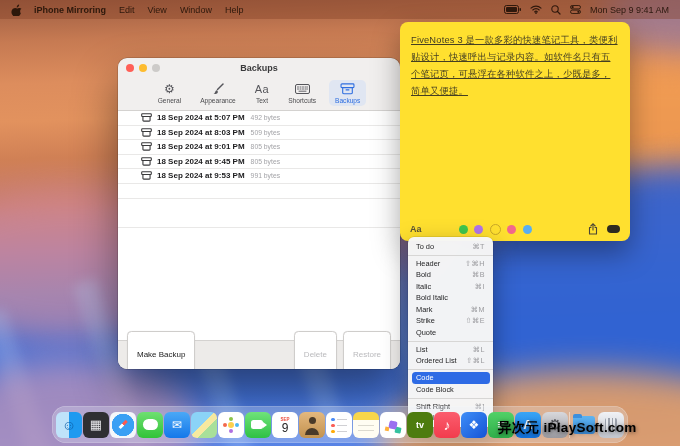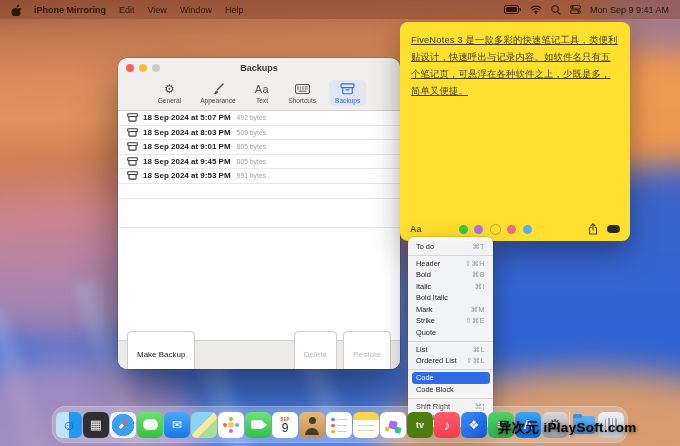--- a/index.html
+++ b/index.html
@@ -41,21 +41,21 @@
   .win-title { position:absolute; left:0; right:0; text-align:center; font-size:9px; font-weight:bold; color:#3a3a3c; }
   .toolbar { height:34px; flex:0 0 auto; display:flex; justify-content:center; align-items:center; gap:7px;
     border-bottom:.5px solid #d4d2d0; padding-bottom:2px; }
   .tab { display:flex; flex-direction:column; align-items:center; padding:2px 6px; border-radius:5px; color:#55555a; }
   .tab .t-ico { height:14px; display:flex; align-items:center; justify-content:center; font-size:12px; line-height:14px; }
   .tab .t-ico svg { display:block; }
   .tab .t-label { font-size:6.6px; margin-top:1px; color:#4c4c4f; }
   .tab.selected { background:#e0e6f2; }
   .tab.selected .t-label, .tab.selected .t-ico { color:#2e6ee0; }
   .list { flex:1 1 auto; background:#ffffff; display:flex; flex-direction:column; }
-  .row { height:14.5px; flex:0 0 auto; display:flex; align-items:center; padding-left:9px; border-bottom:.5px solid #e9e8e7;text-align:center; }
+  .row { height:14.5px; flex:0 0 auto; display:flex; align-items:center; padding-left:23px; border-bottom:.5px solid #e9e8e7;text-align:center; }
   .row .r-ico { width:11px; height:9px; margin-right:5px; color:#3a3a3c; }
   .row .r-ico svg { display:block; }
   .row .r-date { font-size:8px; font-weight:bold; color:#1d1d1f; }
   .row .r-size { font-size:6.8px; color:#a3a3a7; margin-left:6px; }
   .list-fill { flex:1 1 auto; background:repeating-linear-gradient(180deg,transparent 0 14px,#e9e8e7 14px 14.5px); }
   .footer { height:29px; flex:0 0 auto; background:#edebe9; border-top:.5px solid #d4d2d0; display:flex; align-items:center; padding:0 9px; gap:6px; }
   .btn { background:#ffffff; border:.5px solid #cfcdcb; border-radius:4.5px; box-shadow:0 .5px 1px rgba(0,0,0,.12);
     font-size:8px; color:#222; padding:19px 9px; line-height:1; }
   .btn.disabled { color:#b9b9bc; }
   .footer .spacer { flex:1; }

